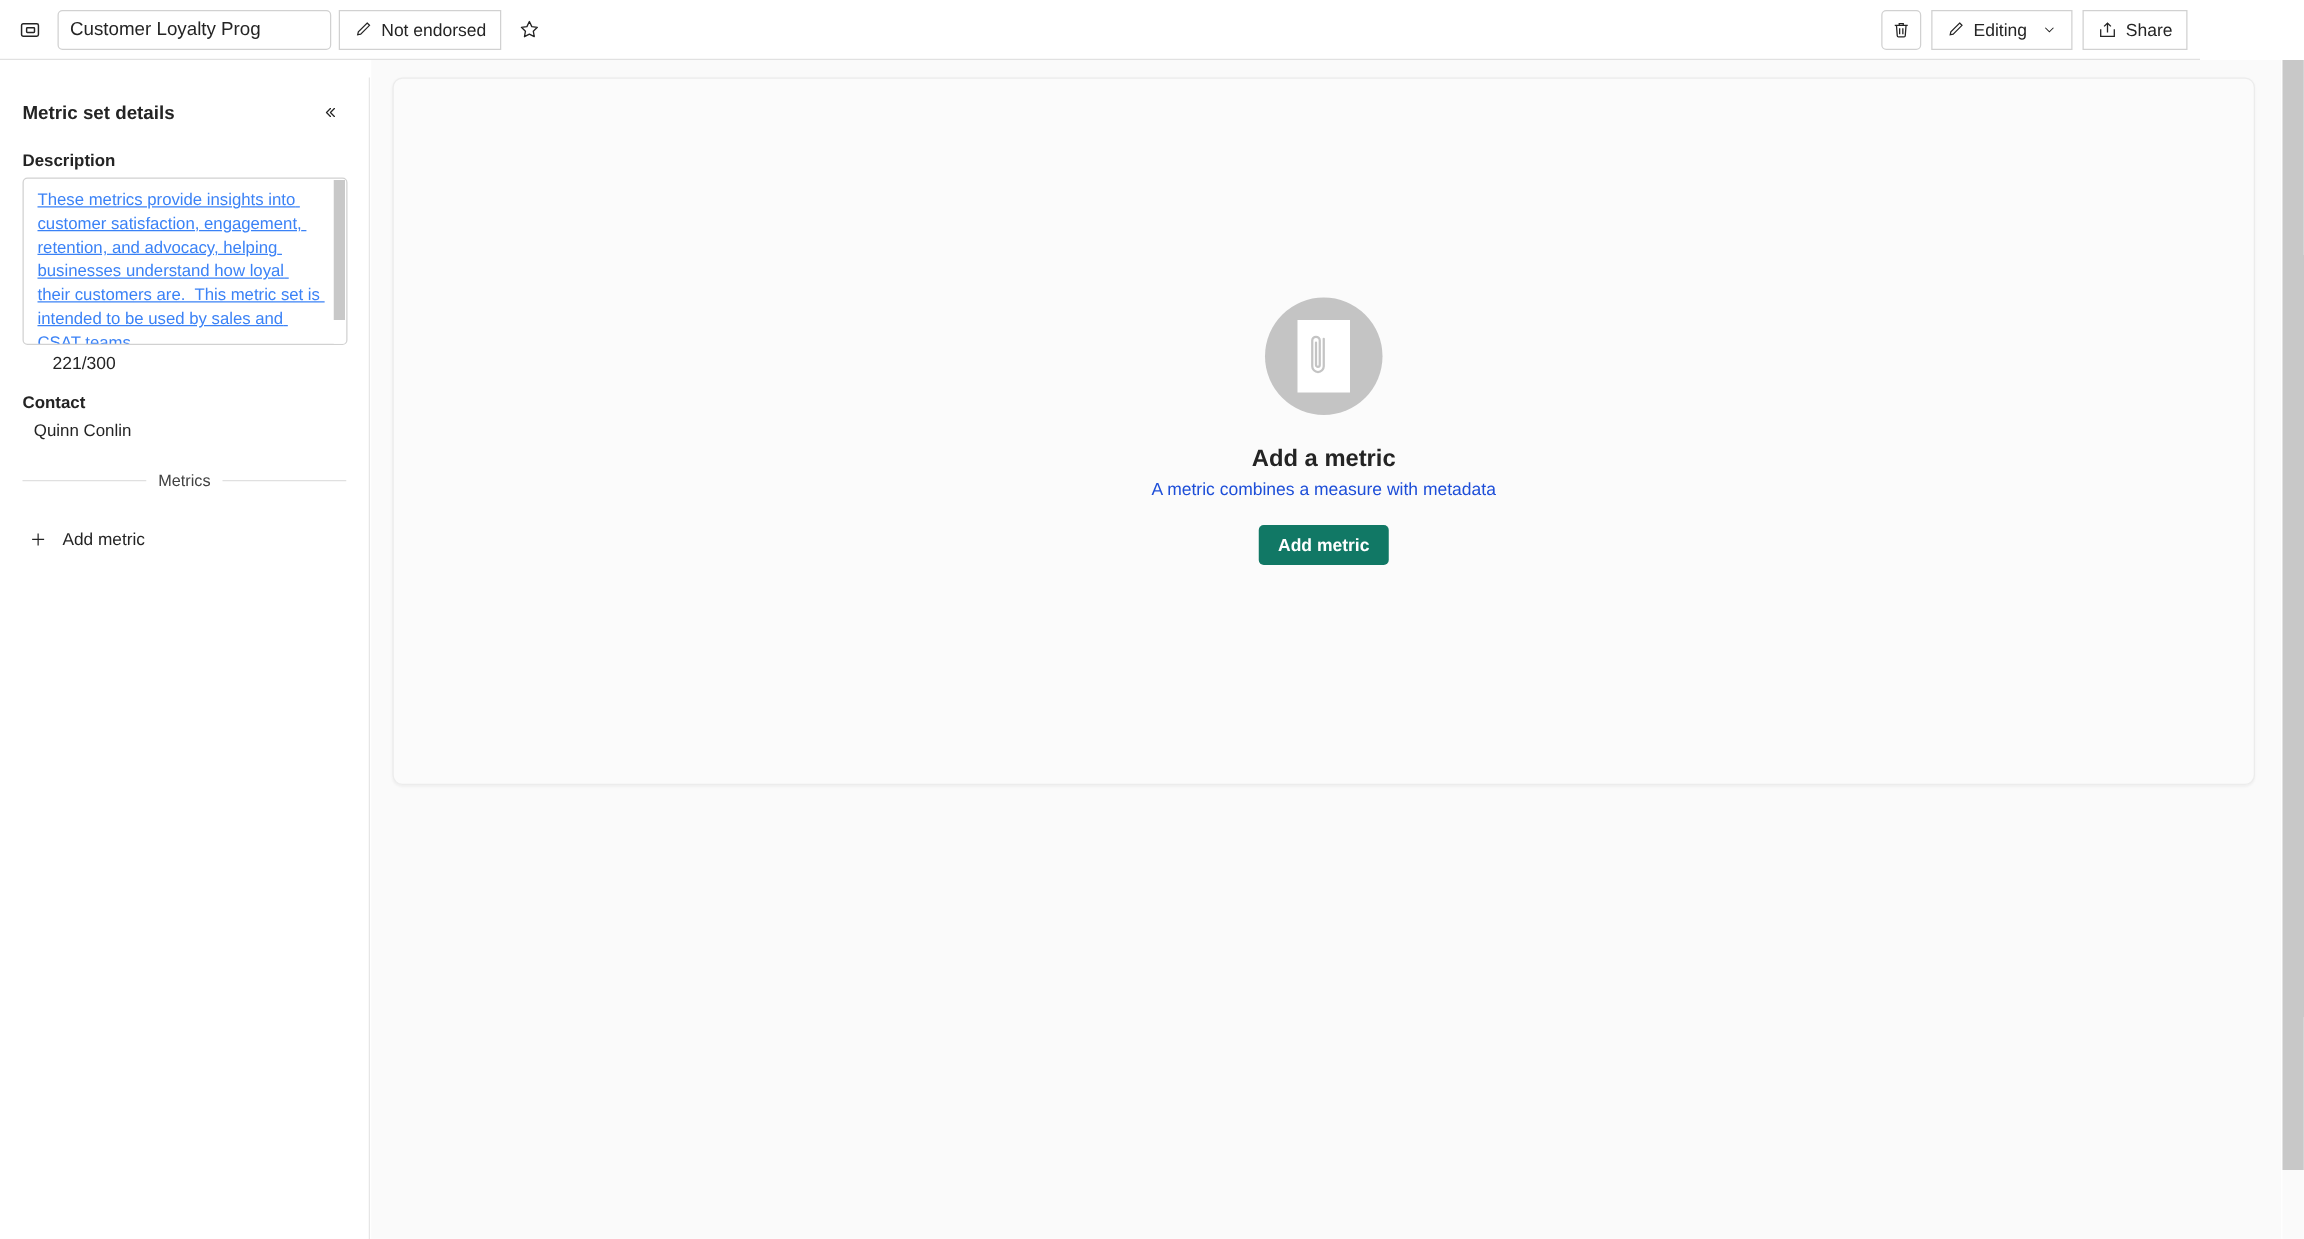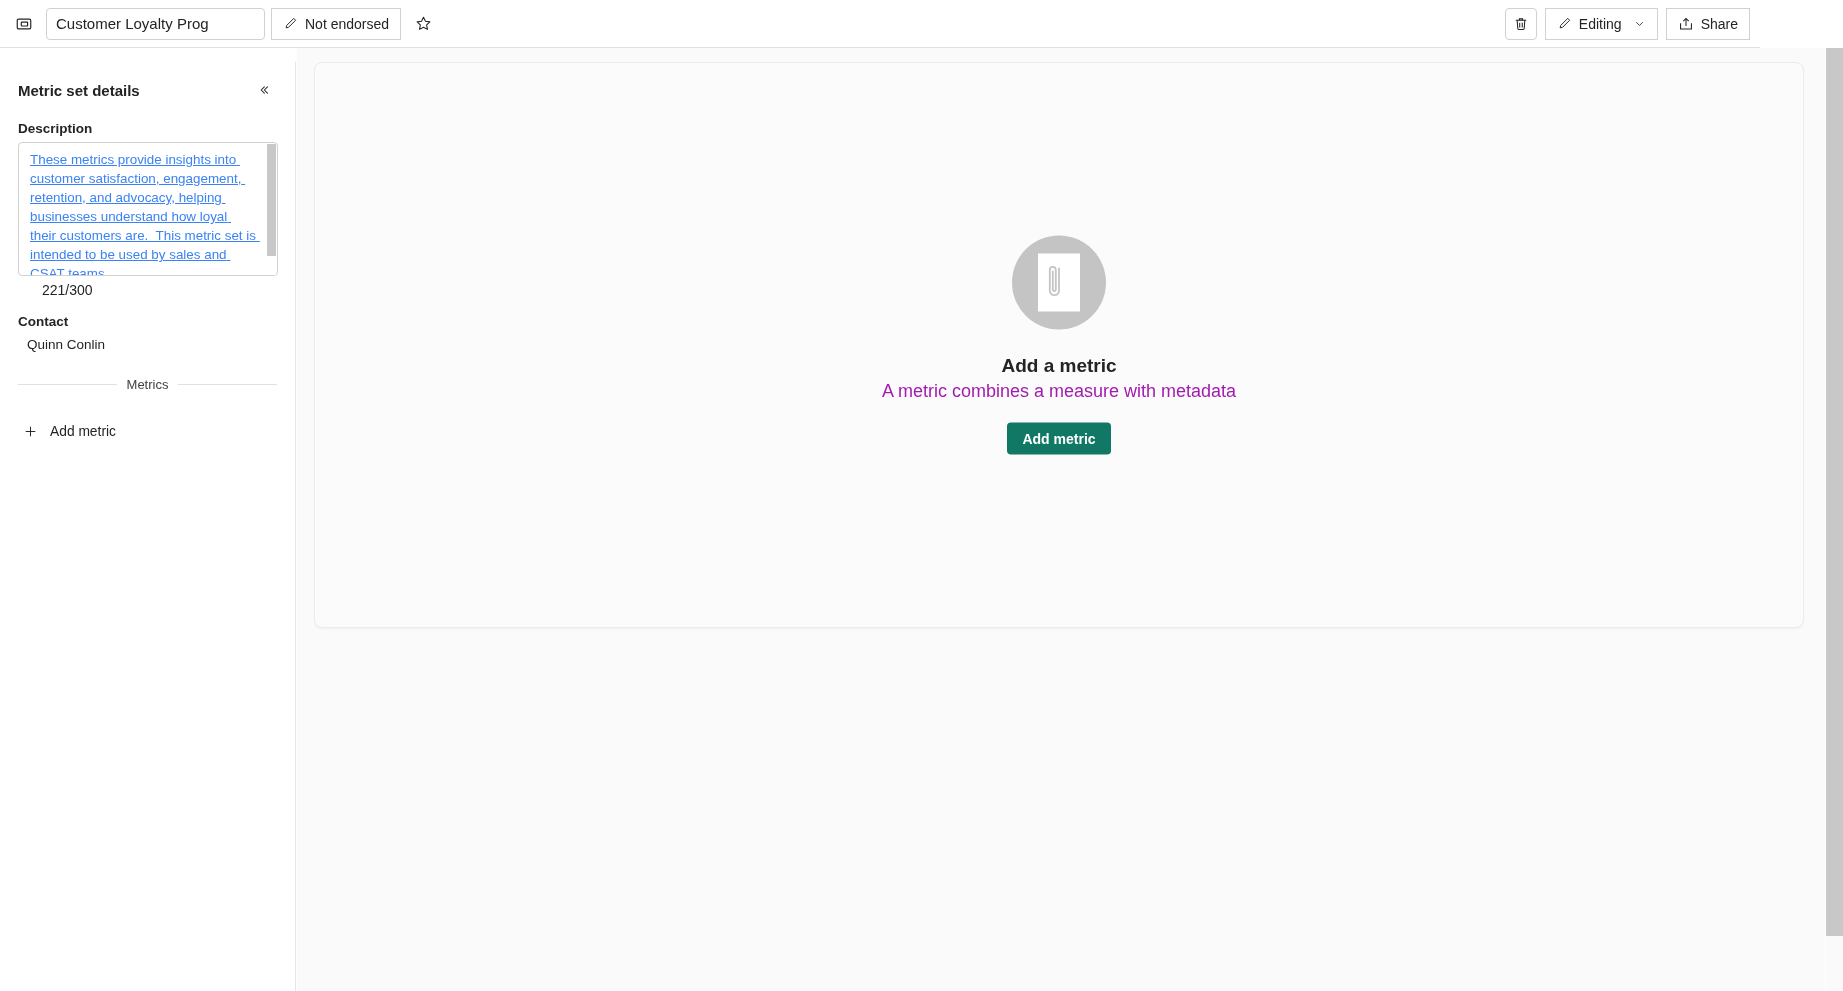--- a/index.html
+++ b/index.html
@@ -212,22 +212,22 @@
     display: flex; align-items: center; justify-content: center;
   }
   .empty-title {
     margin-top: 25px;
     font-size: 19px;
     font-weight: bold;
     color: #242424;
   }
   .empty-sub {
     margin-top: 4px;
-    font-size: 18px;
-    color: #a21caf;
+    font-size: 14px;
+    color: #1d4ed8;
   }
   .primary-btn {
     margin-top: 21px;
     height: 32px;
     padding: 0 15px;
     background: #117865;
     color: #ffffff;
     border: none;
     border-radius: 4px;
     font-family: "Liberation Sans", sans-serif;

